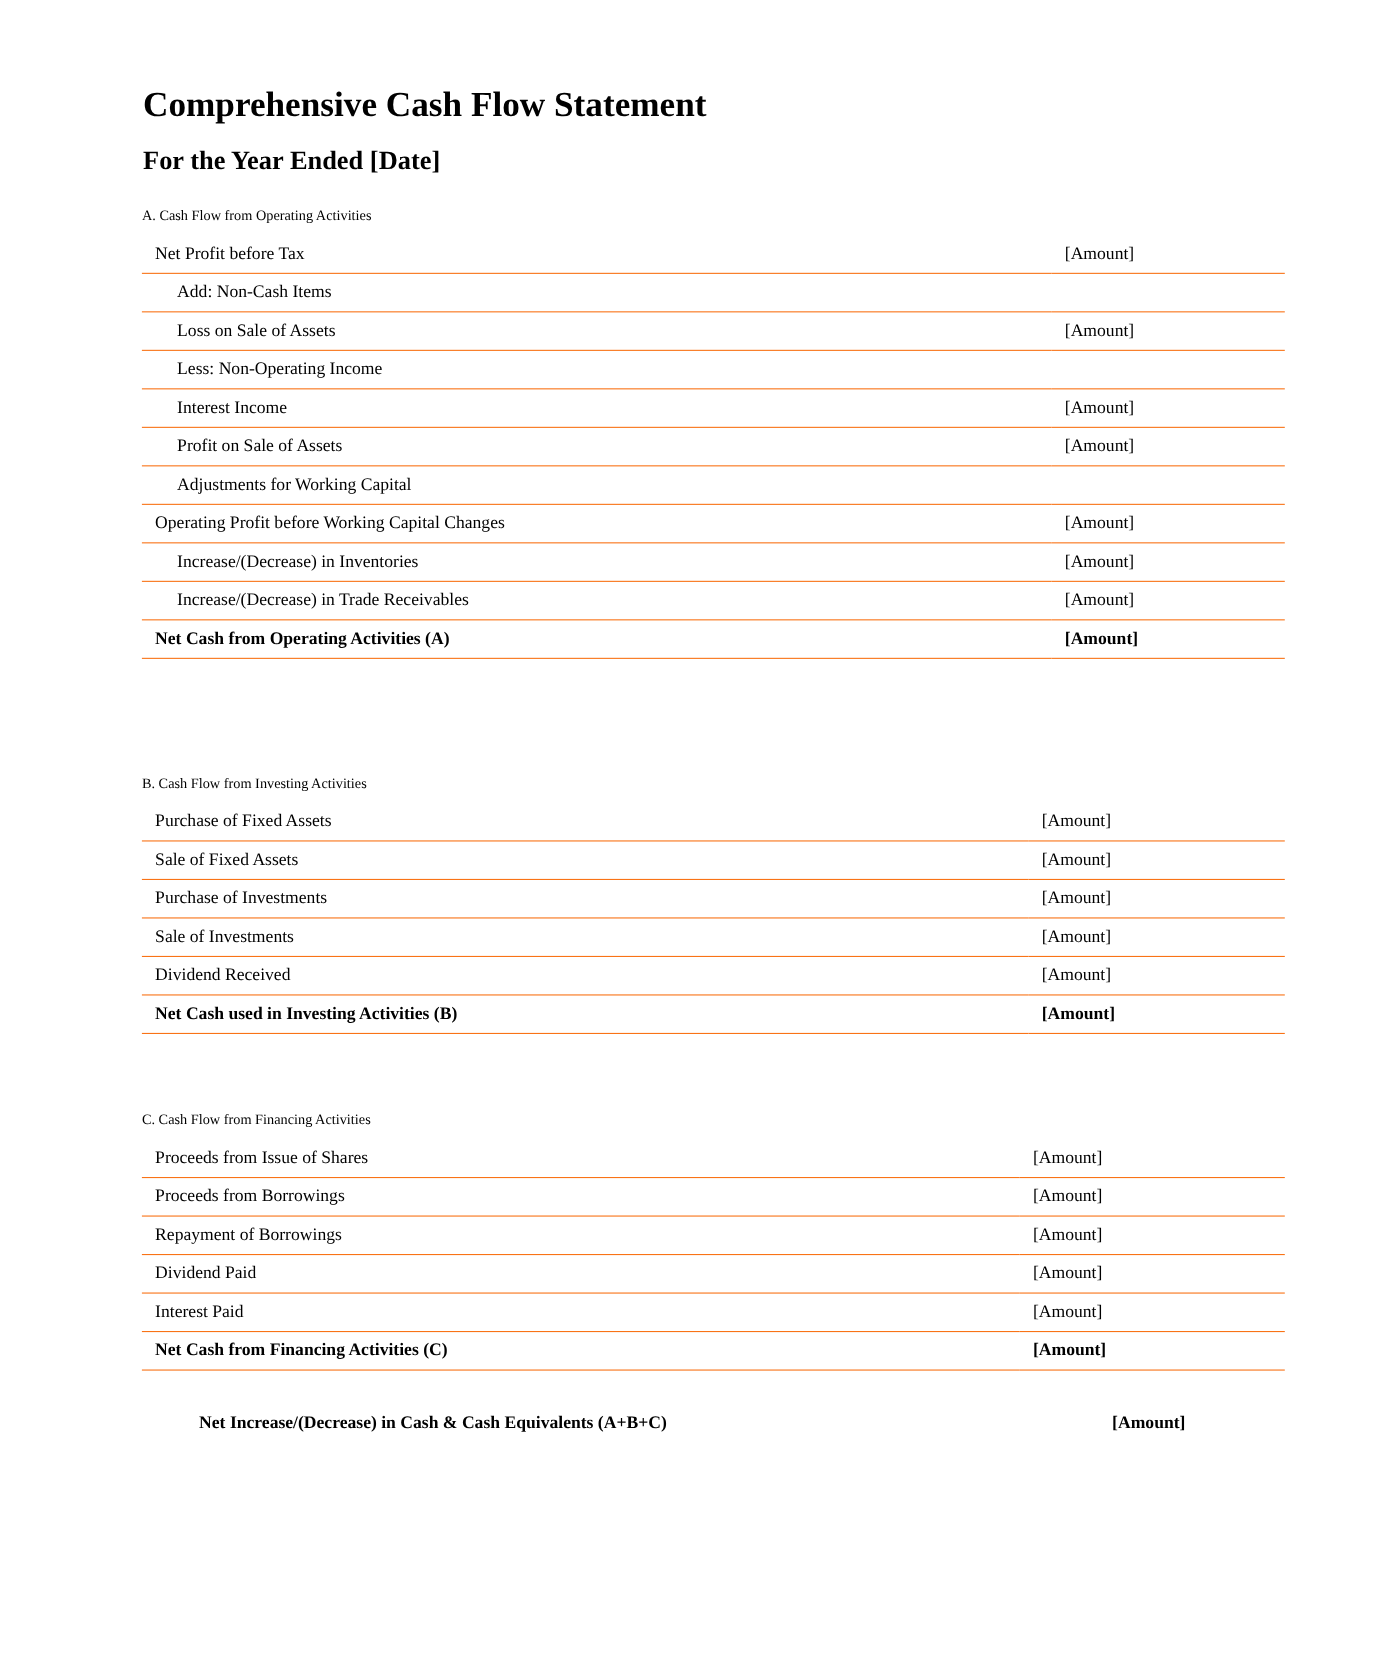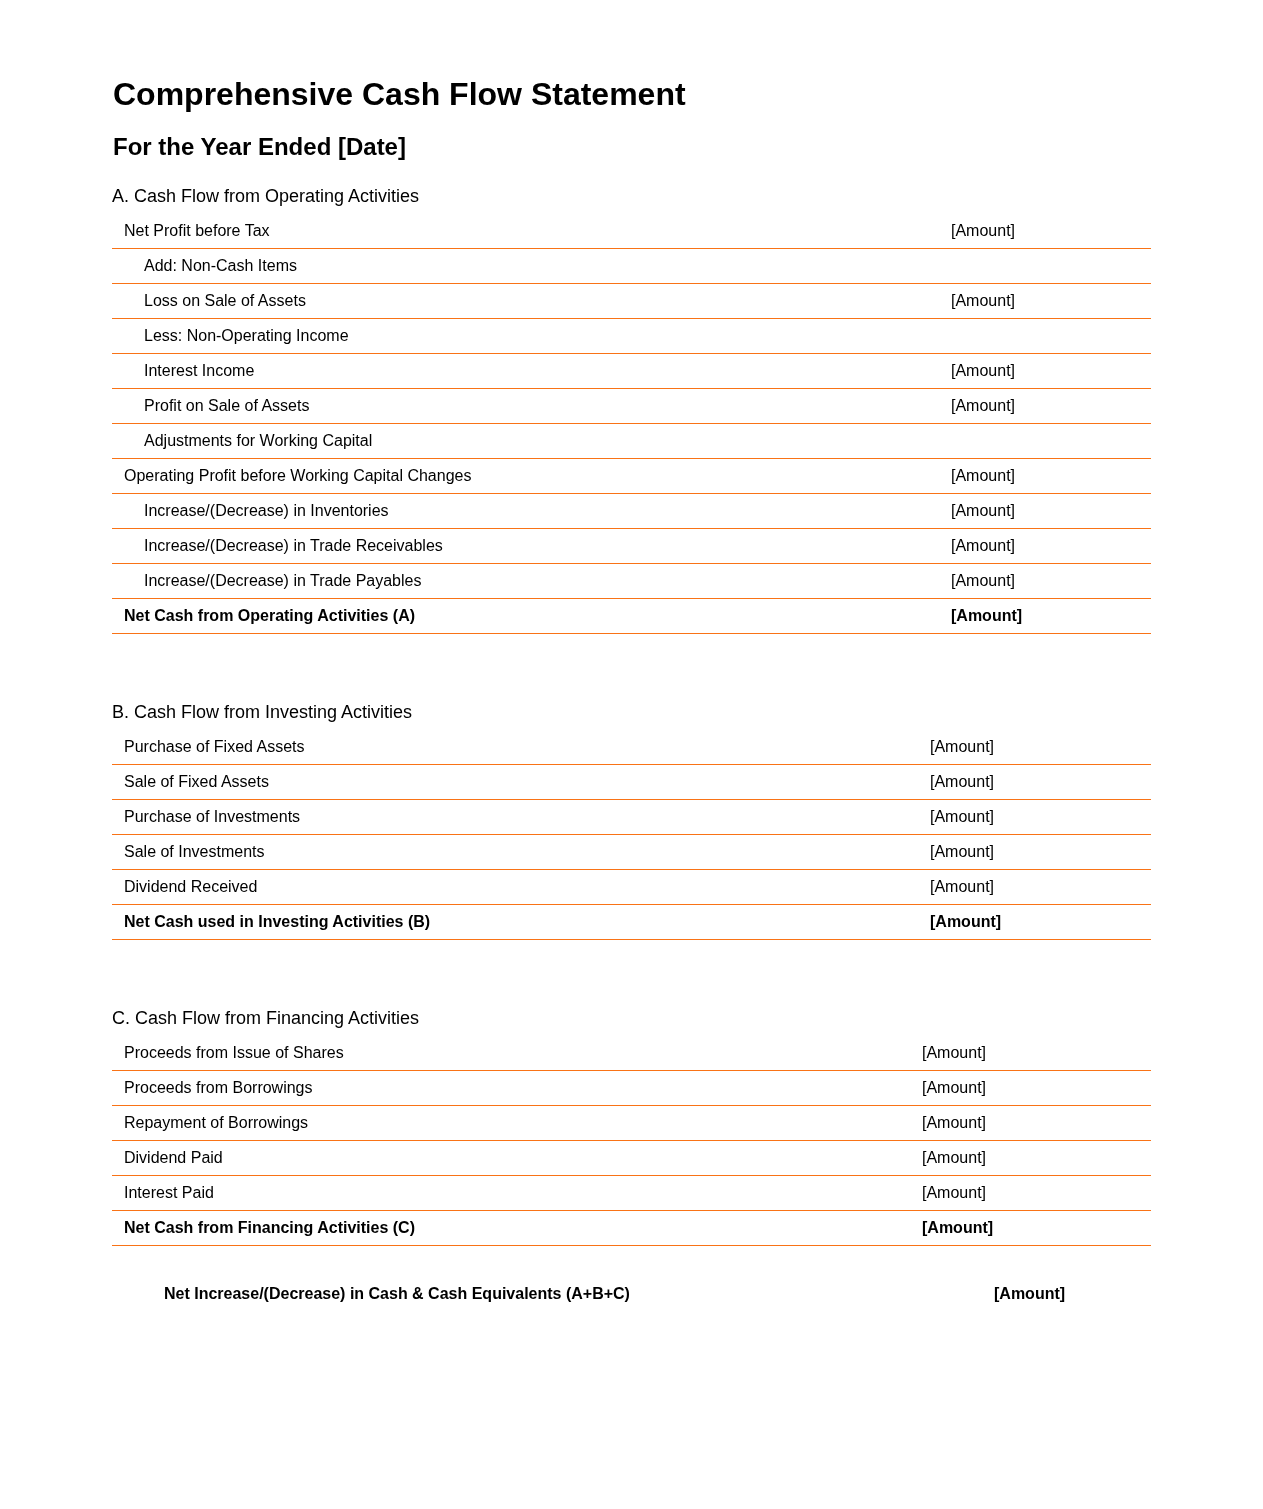--- a/index.html
+++ b/index.html
@@ -9,25 +9,26 @@
     }
     body {
       width: 1263px;
       height: 1509px;
       position: relative;
       font-family: "Liberation Sans", sans-serif;
       color: #000;
     }
     .page {
       position: absolute;
-      left: 0;
+      left: 17px;
       top: 0;
       width: 1209px;
       height: 1302px;
       overflow: hidden;
+      font-family: Liberation Serif, serif;
     }
     .container {
       position: absolute;
       left: 112px;
       top: 0;
       width: 1039px;
     }
     h1 {
       font-size: 32px;
       font-weight: bold;
@@ -42,21 +43,21 @@
       font-size: 24px;
       font-weight: bold;
       margin: 0;
       position: absolute;
       left: 1px;
       top: 132px;
       white-space: nowrap;
       line-height: 30px;
     }
     .section-title {
-      font-size: 18px;
+      font-size: 13px;
       font-weight: normal;
       margin: 0;
       position: absolute;
       left: 0;
       white-space: nowrap;
       line-height: 22px;
     }
     table {
       position: absolute;
       left: 0;
@@ -149,24 +150,20 @@
           <td>[Amount]</td>
         </tr>
         <tr>
           <td class="indent">Increase/(Decrease) in Inventories</td>
           <td>[Amount]</td>
         </tr>
         <tr>
           <td class="indent">Increase/(Decrease) in Trade Receivables</td>
           <td>[Amount]</td>
         </tr>
-        <tr>
-          <td class="indent">Increase/(Decrease) in Trade Payables</td>
-          <td>[Amount]</td>
-        </tr>
         <tr class="total">
           <td>Net Cash from Operating Activities (A)</td>
           <td>[Amount]</td>
         </tr>
       </tbody>
     </table>
 
     <h3 class="section-title" style="top:701px;">B. Cash Flow from Investing Activities</h3>
     <table style="top:730px;">
       <colgroup>

